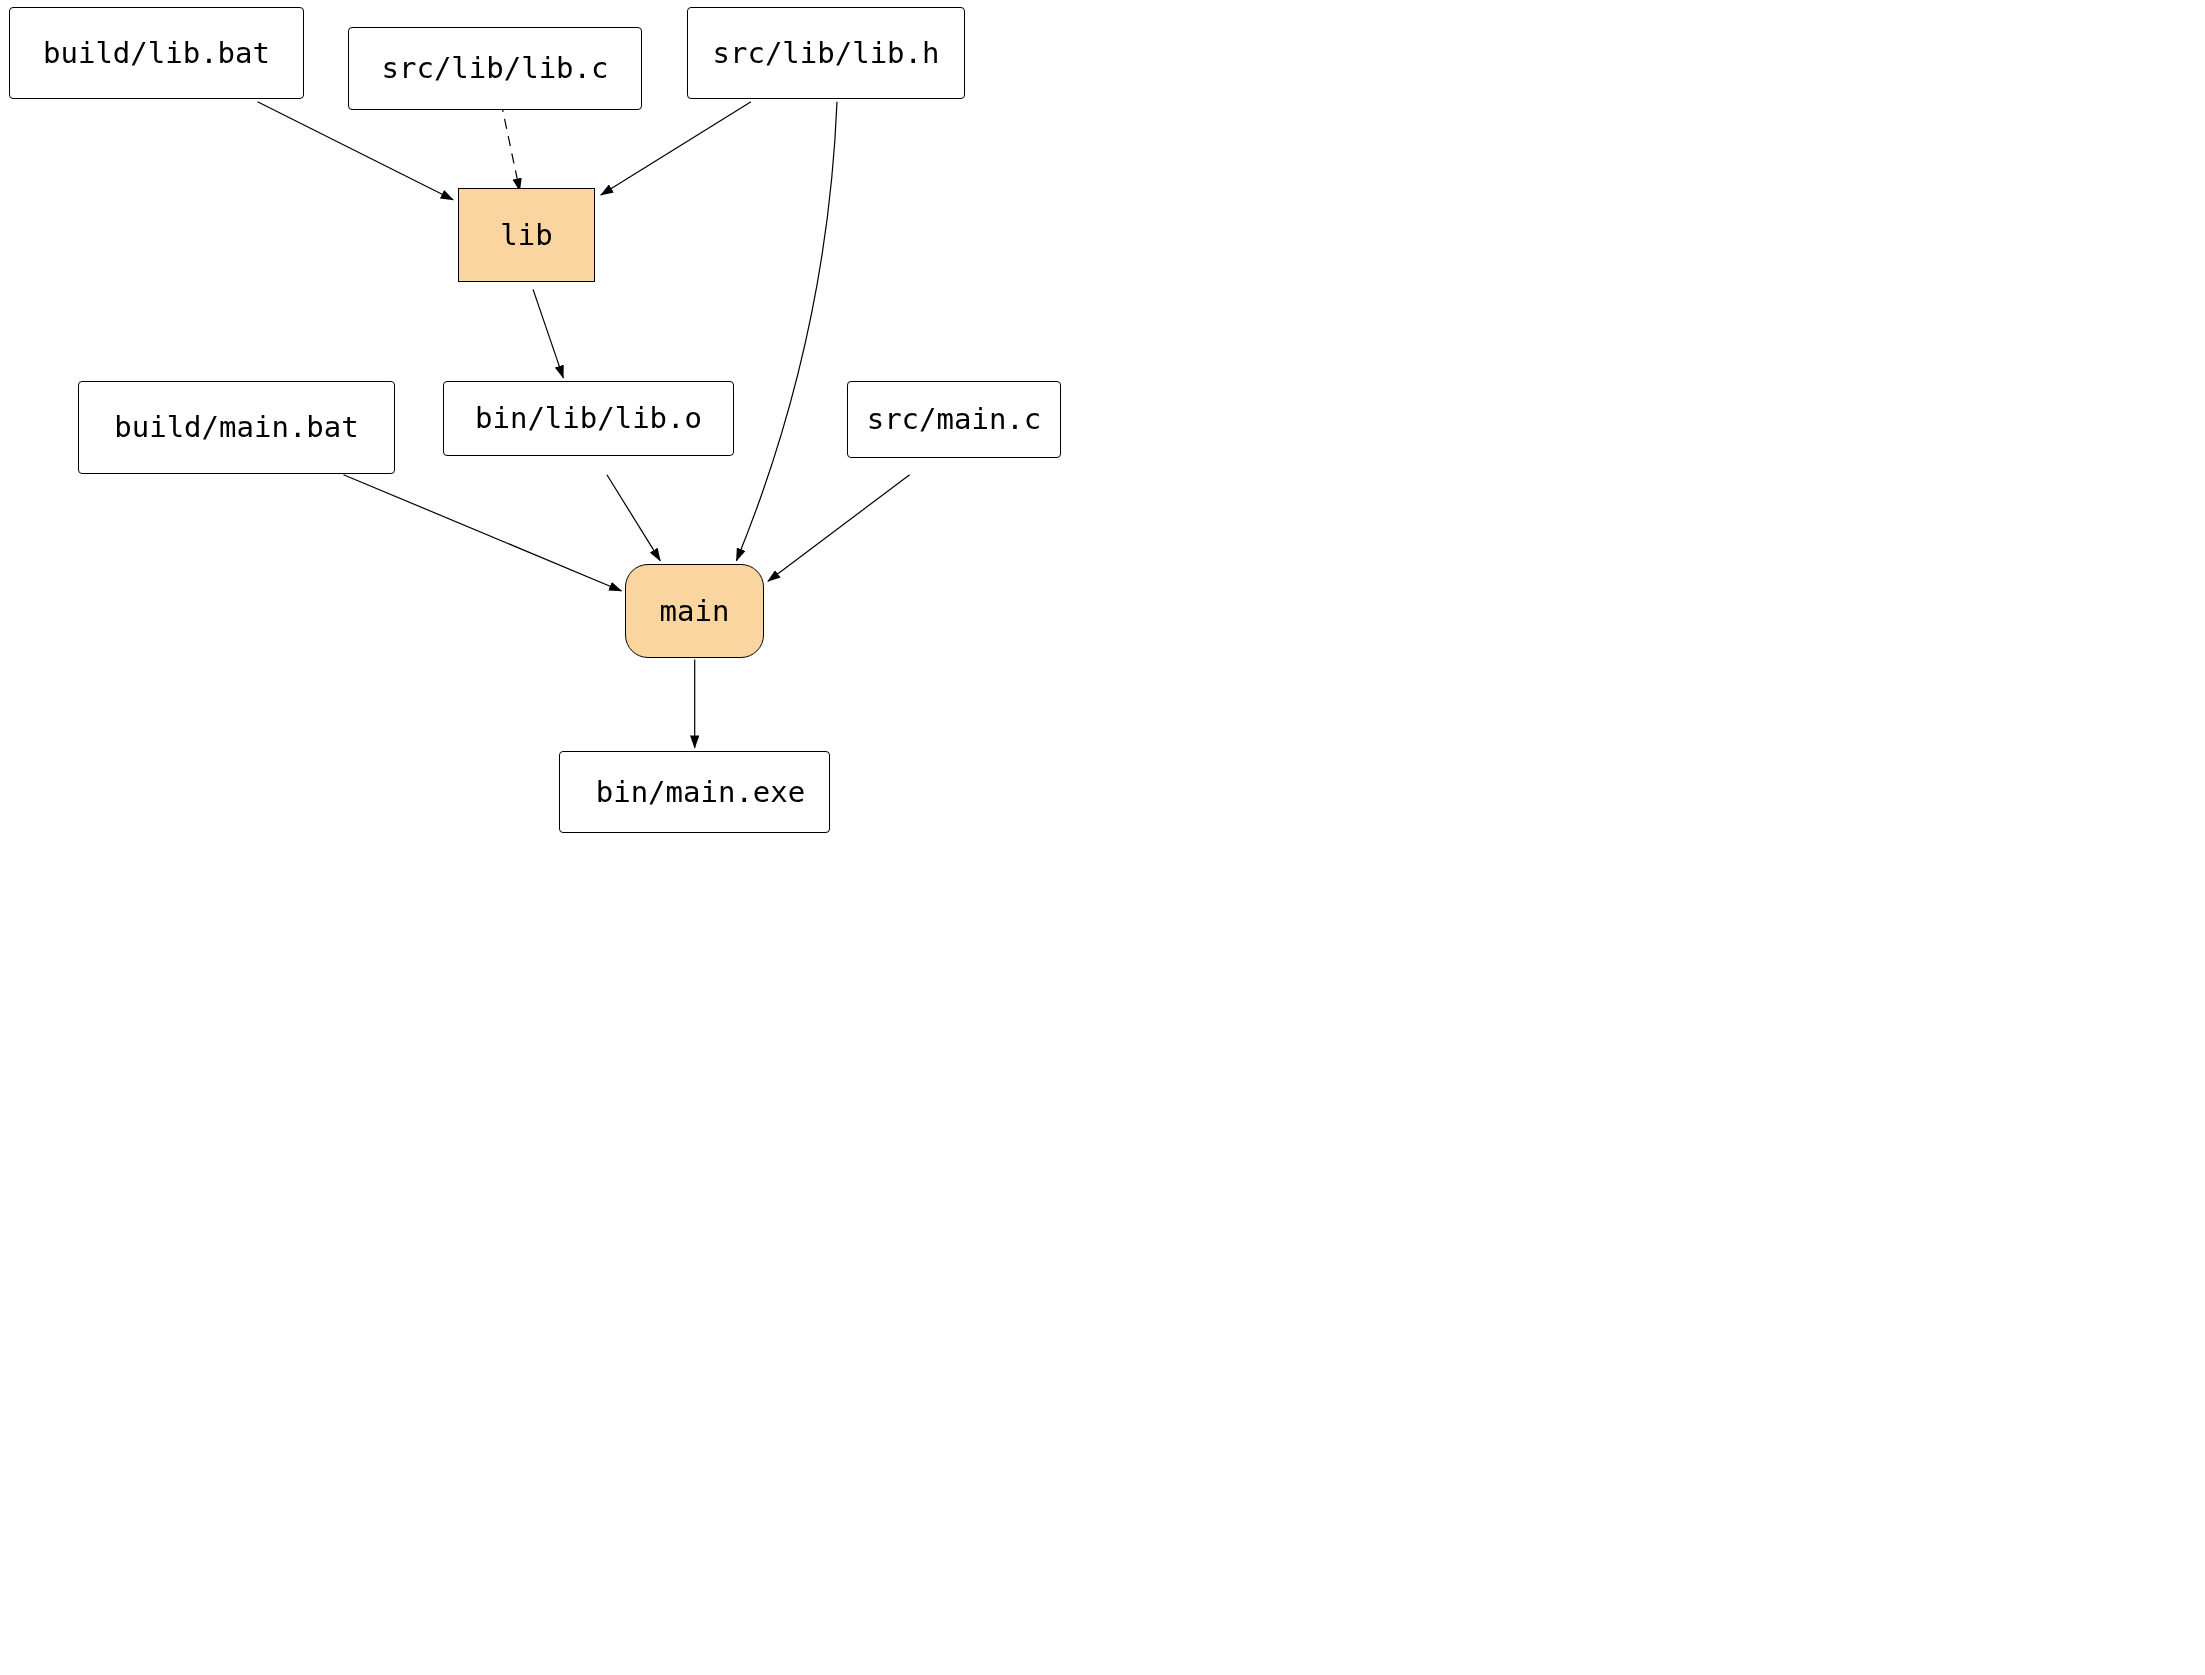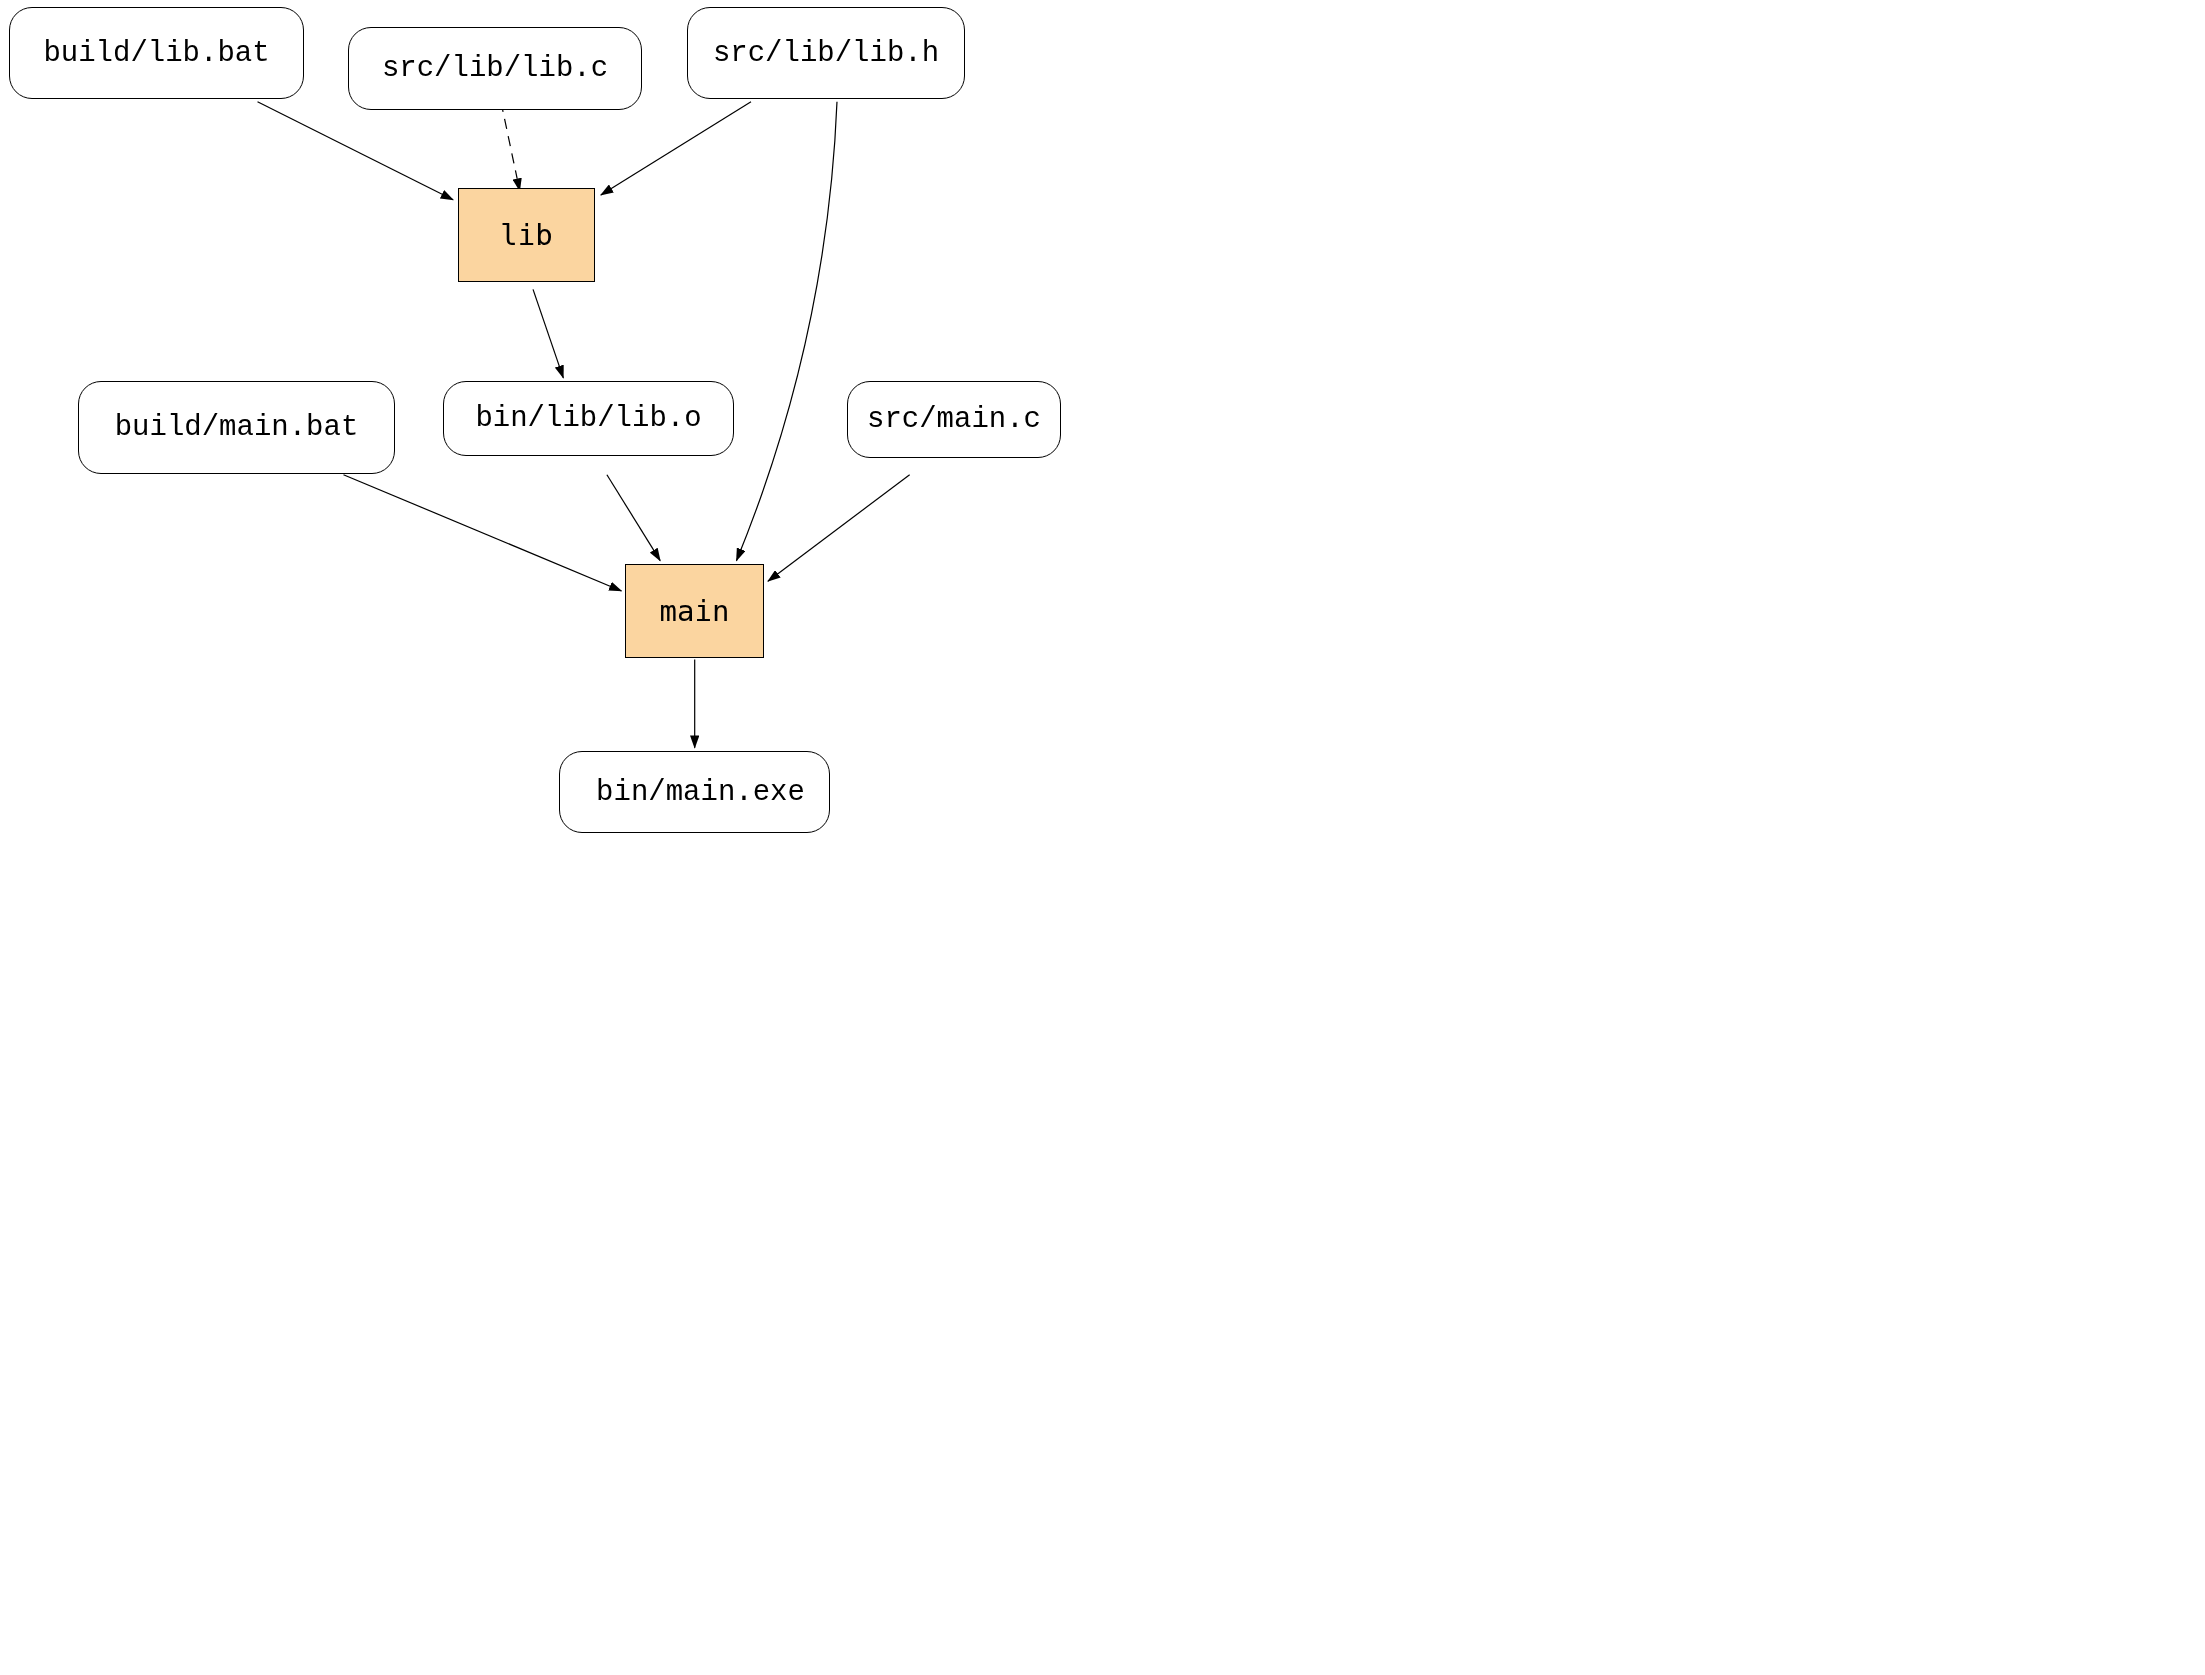--- a/index.html
+++ b/index.html
@@ -37,22 +37,21 @@
     justify-content: center;
     box-sizing: border-box;
     background: var(--node-fill, #ffffff);
     border: 1.2px solid var(--node-border, #000000);
     color: var(--text-color, #000000);
     font-size: 29px;
     line-height: 1;
     white-space: nowrap;
   }
   .node.rounded {
-    border-radius: 23px;
-    font-family: Liberation Mono, monospace;
+    border-radius: 4px;
   }
   .node.target {
     background: var(--target-fill, #fbd5a0);
     border-radius: 0;
   }
   .node-label {
     white-space: nowrap;
   }
 </style>
 </head>
@@ -92,20 +91,20 @@
     </div>
     <div class="node rounded" style="left: 78px; top: 381px; width: 317px; height: 93px;">
       <span class="node-label">build/main.bat</span>
     </div>
     <div class="node rounded" style="left: 443px; top: 381px; width: 291px; height: 75px;">
       <span class="node-label">bin/lib/lib.o</span>
     </div>
     <div class="node rounded" style="left: 847px; top: 381px; width: 214px; height: 77px;">
       <span class="node-label">src/main.c</span>
     </div>
-    <div class="node target" style="left: 625px; top: 564px; width: 139px; height: 94px;">
+    <div class="node target" style="left: 625px; top: 564px; width: 139px; height: 94px; border-radius: 23px;">
       <span class="node-label">main</span>
     </div>
     <div class="node rounded" style="left: 559px; top: 751px; width: 271px; height: 82px; padding-left: 12px;">
       <span class="node-label">bin/main.exe</span>
     </div>
   </div>
 
 
 </body></html>

